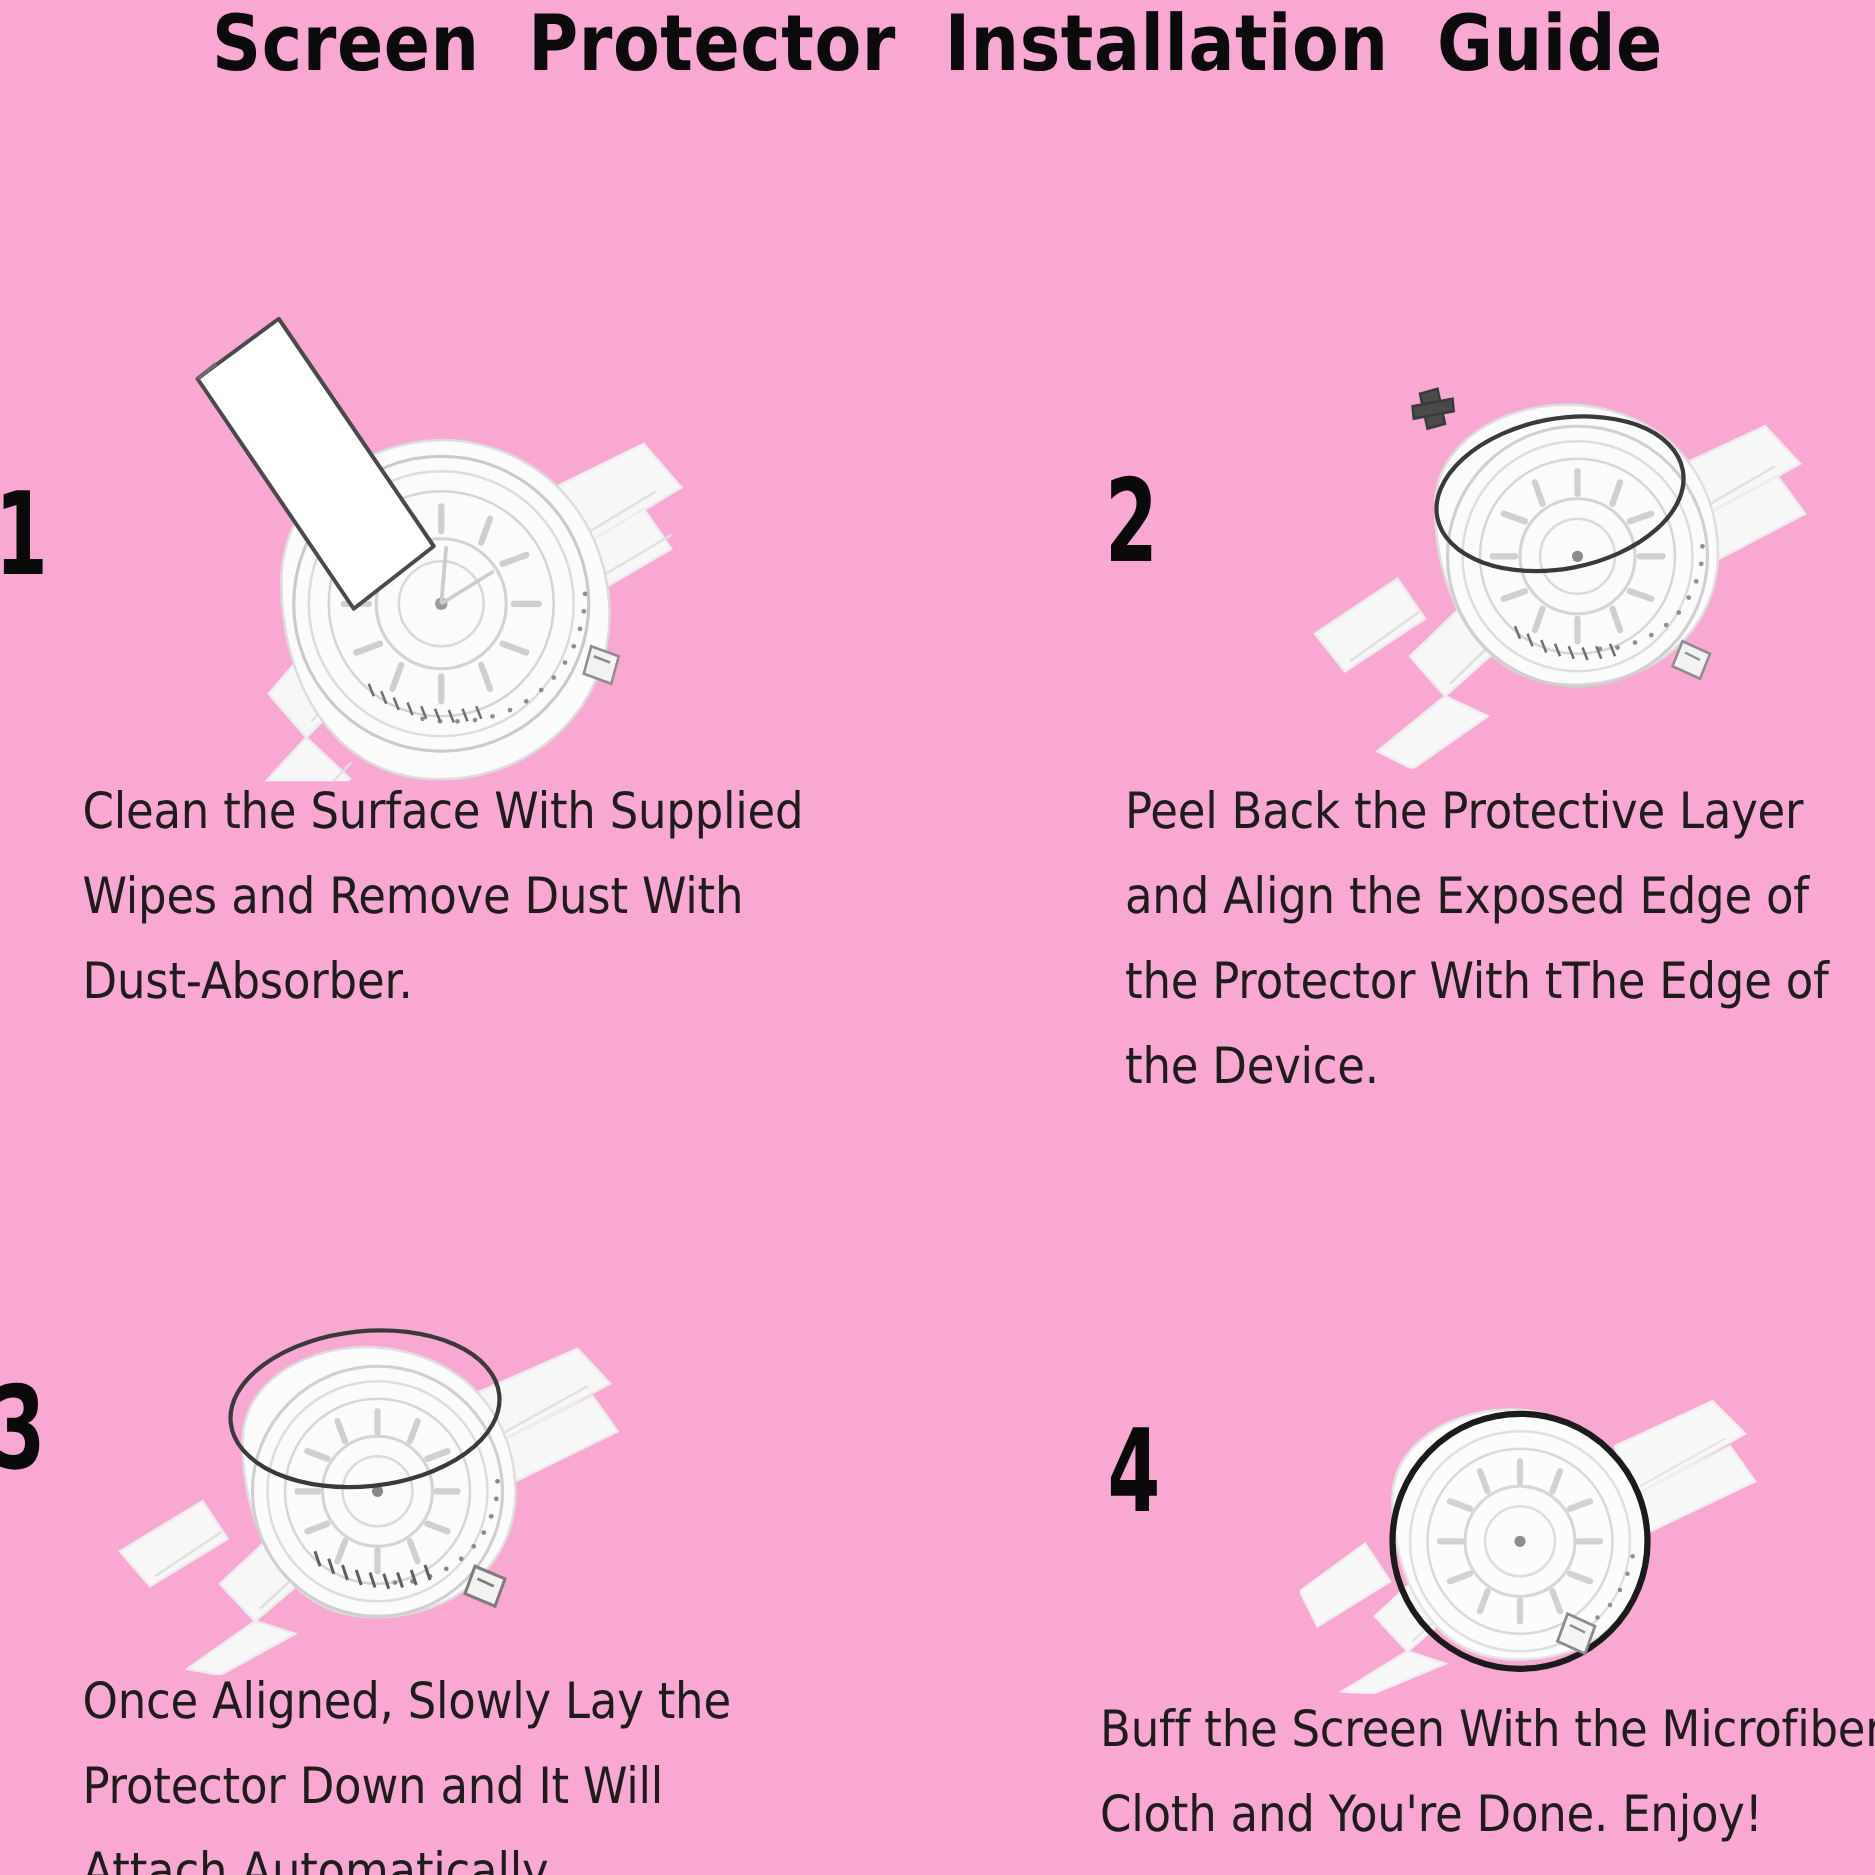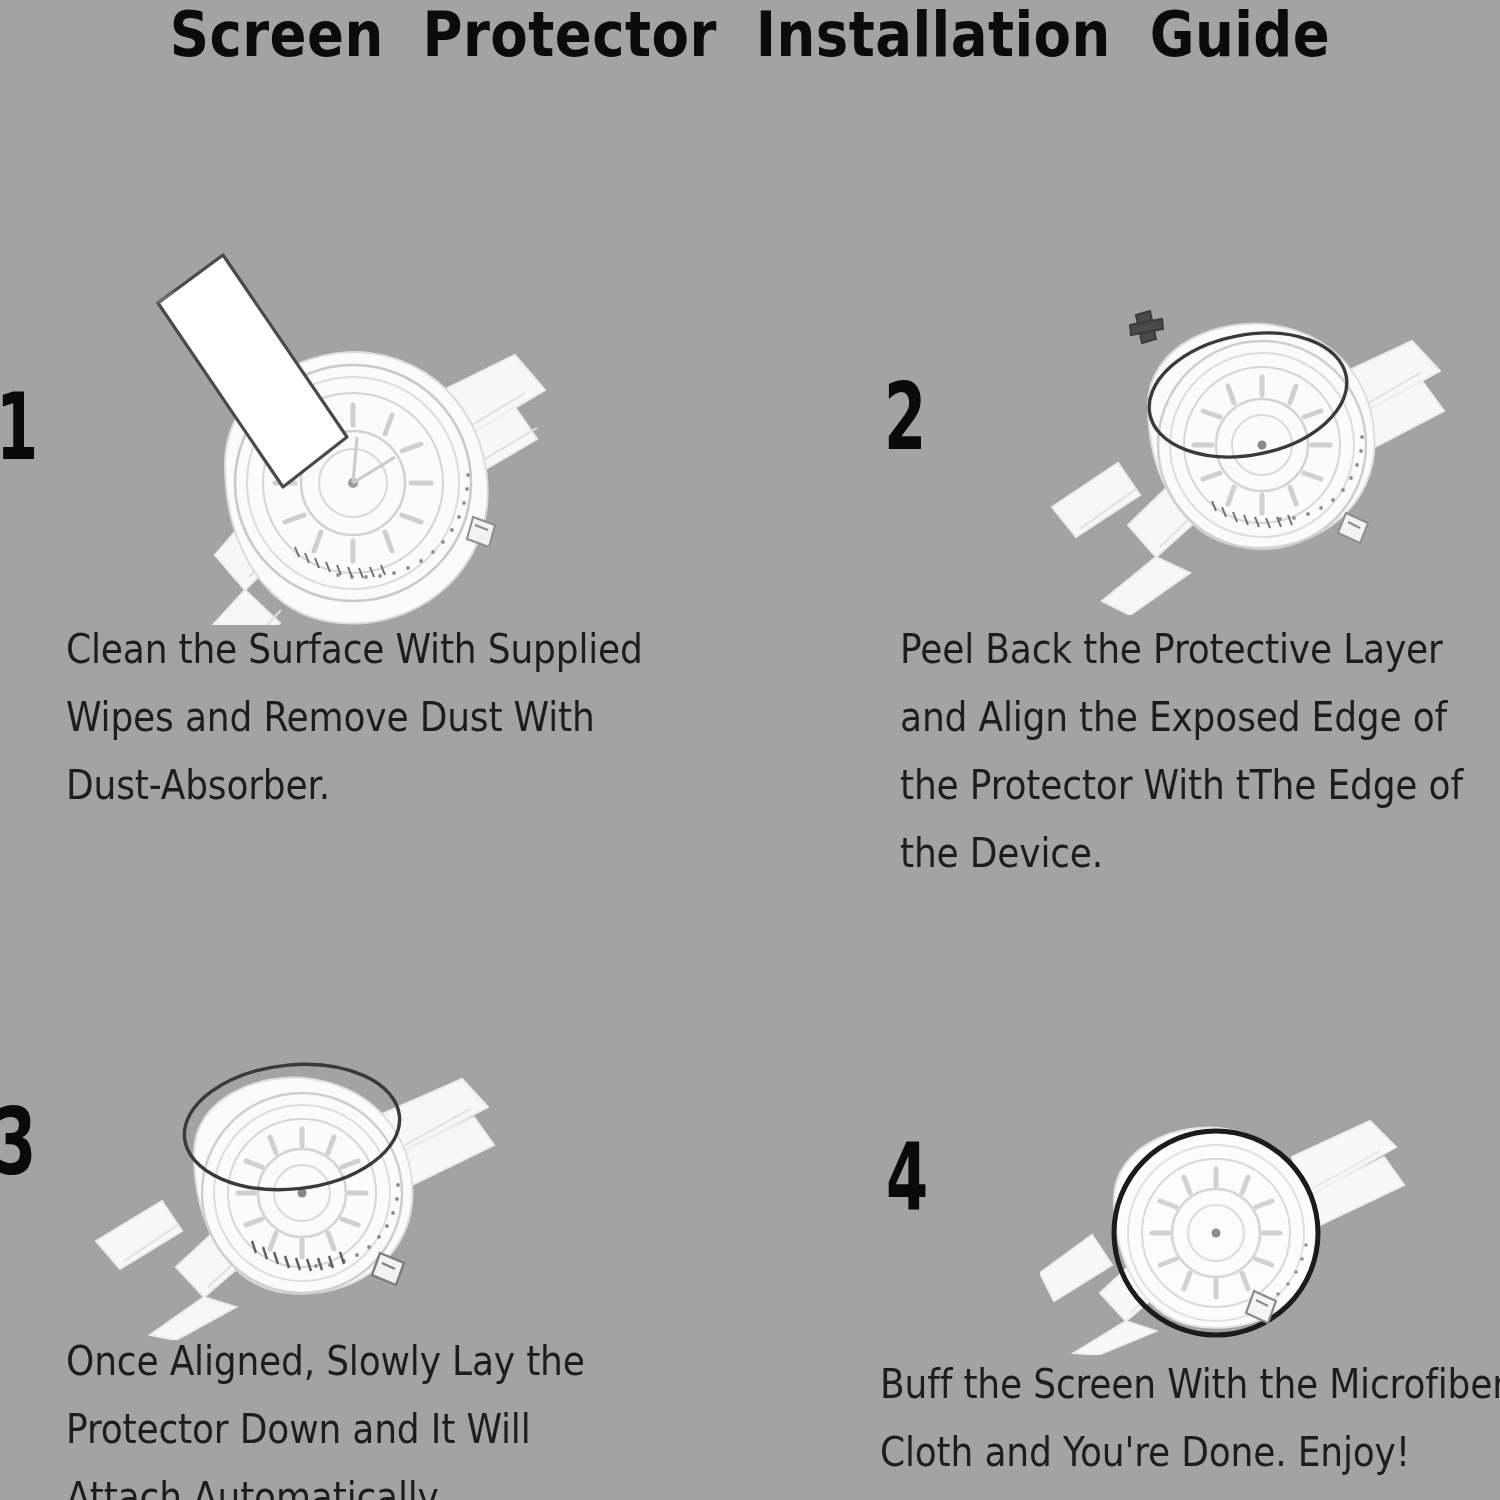--- a/index.html
+++ b/index.html
@@ -4,21 +4,21 @@
 <style>
   html, body {
     margin: 0;
     padding: 0;
     background: #ffffff;
   }
   #page {
     position: relative;
     width: 1500px;
     height: 1500px;
-    background: #a3a3a3;
+    background: #f9a8d4;
     overflow: hidden;
     font-family: "Liberation Sans", sans-serif;
   }
 
   
   #title {
     position: absolute;
     top: -2px;
     left: 0;
     width: 1500px;

